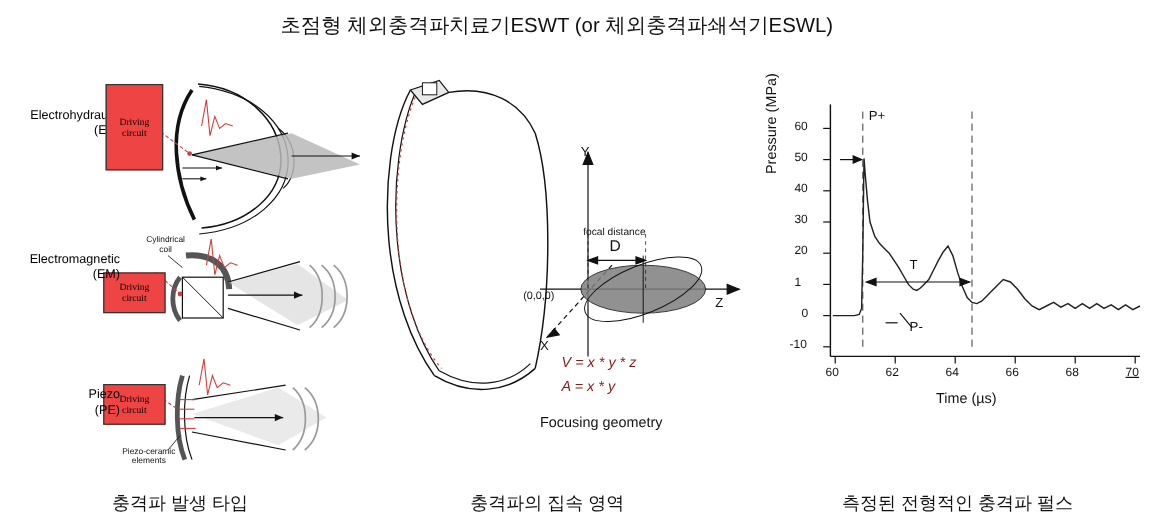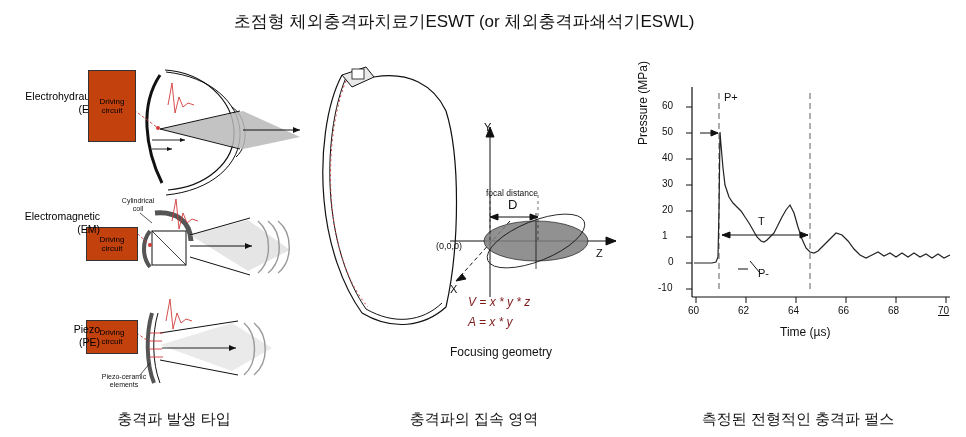--- a/index.html
+++ b/index.html
@@ -17,23 +17,23 @@
   }
   .panel{position:absolute;}
   .caption{
     position:absolute;bottom:8px;text-align:center;
     font-size:15px;color:#111;width:300px;
   }
   
   #panelA{left:0;top:45px;width:320px;height:340px;}
   .rowlabel{font-size:10.5px;text-align:right;line-height:1.25;}
   .drvbox{
-    position:absolute;border:1px solid #333;background:#c2410c;
+    position:absolute;border:1px solid #333;background:#ef4444;
     font-size:8px;text-align:center;line-height:1.15;
-    display:flex;align-items:center;justify-content:center;
+    display:flex;align-items:center;justify-content:center;font-family:Liberation Serif, serif;
   }
   .smalltxt{position:absolute;font-size:7px;line-height:1.15;color:#111;}
   
   #panelB{left:300px;top:45px;width:330px;height:340px;}
   .bl{position:absolute;font-size:9px;color:#111;}
   .bform{position:absolute;font-size:12px;font-style:italic;color:#7f1d1d;}
   
   #panelC{left:630px;top:45px;width:336px;height:340px;}
   .axlabel{position:absolute;font-size:12px;color:#111;}
   .tick{position:absolute;font-size:10px;color:#111;}
@@ -264,15 +264,15 @@
   <div class="tick" style="left:158px;top:260px;">64</div>
   <div class="tick" style="left:208px;top:260px;">66</div>
   <div class="tick" style="left:258px;top:260px;">68</div>
   <div class="tick" style="left:308px;top:260px;text-decoration:underline;">70</div>
 
   <div class="cann" style="left:94px;top:46px;">P+</div>
   <div class="cann" style="left:128px;top:222px;">P-</div>
   <div class="cann" style="left:128px;top:170px;">T</div>
 </div>
 
-<div class="caption" style="left:12px;padding-left:12px;">충격파 발생 타입</div>
-<div class="caption" style="left:324px;">충격파의 집속 영역</div>
+<div class="caption" style="left:0px;">충격파 발생 타입</div>
+<div class="caption" style="left:306px;">충격파의 집속 영역</div>
 <div class="caption" style="left:648px;">측정된 전형적인 충격파 펄스</div>
 
 </body></html>

